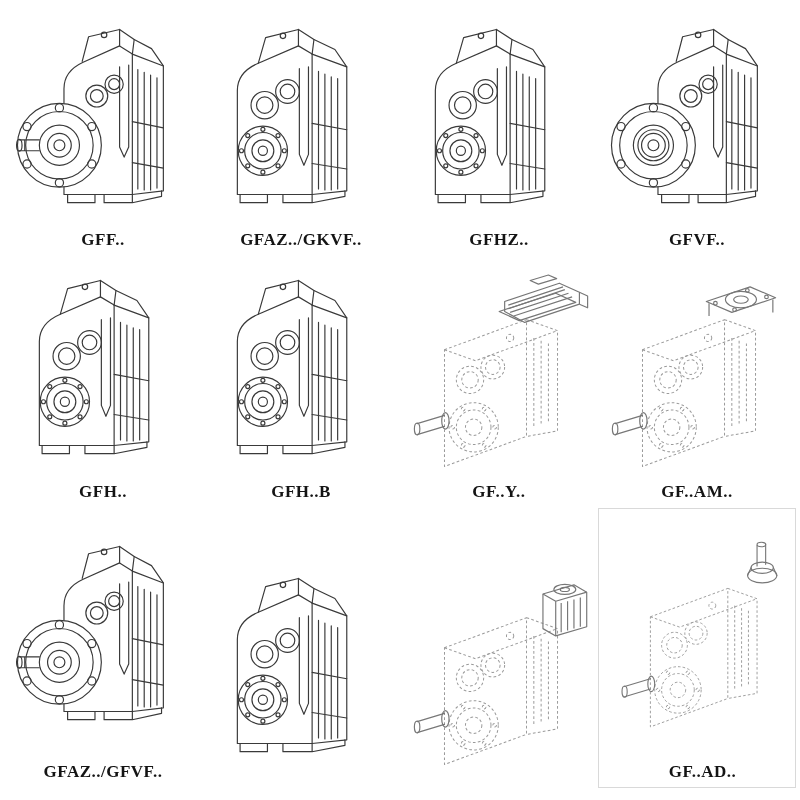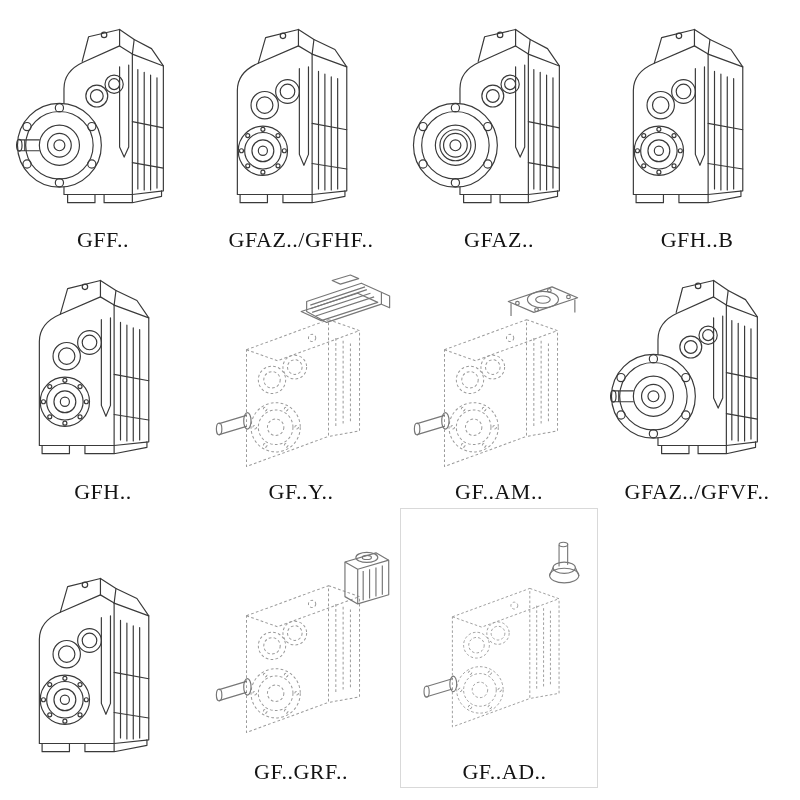--- a/index.html
+++ b/index.html
@@ -13,21 +13,21 @@
     grid-template-columns:repeat(4,1fr);
     grid-template-rows:250px 252px 280px;
   }
   .cell{
     margin:0;display:flex;flex-direction:column;align-items:center;
     justify-content:flex-end;box-sizing:border-box;padding:2px 2px 0 2px;
   }
   .cell svg.drawing{flex:1 1 auto;width:94%;max-height:calc(100% - 34px);display:block;}
   .cell figcaption{
     height:32px;display:flex;align-items:center;justify-content:center;
-    font-weight:400;font-size:22px;letter-spacing:.5px;color:#141414;
+    font-weight:700;font-size:17px;letter-spacing:.5px;color:#141414;
     white-space:nowrap;
   }
   .cell.framed{outline:1px solid #d9d9d9;outline-offset:-1px;padding-left:13px;}
   .defs-holder{position:absolute;width:0;height:0;overflow:hidden;}
 </style>
 </head>
 <body>
 
 <svg class="defs-holder" aria-hidden="true">
   <defs>
@@ -199,47 +199,53 @@
     <svg class="drawing" viewBox="0 0 200 230">
       <use href="#sym-flange"></use>
     </svg>
     <figcaption class="label">GFF..</figcaption>
   </figure>
 
   <figure class="cell">
     <svg class="drawing" viewBox="0 0 200 230">
       <use href="#sym-bores"></use>
     </svg>
-    <figcaption class="label">GFAZ../GFHF..</figcaption>
-  </figure>
-
+    <figcaption class="label">GFAZ../GKVF..</figcaption>
+  </figure>
+
+  <figure class="cell">
+    <svg class="drawing" viewBox="0 0 200 230">
+      <use href="#sym-bores"></use>
+    </svg>
+    <figcaption class="label">GFHZ..</figcaption>
+  </figure>
 
   <figure class="cell">
     <svg class="drawing" viewBox="0 0 200 230">
       <use href="#sym-flange2"></use>
     </svg>
-    <figcaption class="label">GFAZ..</figcaption>
+    <figcaption class="label">GFVF..</figcaption>
+  </figure>
+
+  <figure class="cell">
+    <svg class="drawing" viewBox="0 0 200 230">
+      <use href="#sym-bores"></use>
+    </svg>
+    <figcaption class="label">GFH..</figcaption>
   </figure>
 
   <figure class="cell">
     <svg class="drawing" viewBox="0 0 200 230">
       <use href="#sym-bores"></use>
     </svg>
     <figcaption class="label">GFH..B</figcaption>
   </figure>
 
   <figure class="cell">
     <svg class="drawing" viewBox="0 0 200 230">
-      <use href="#sym-bores"></use>
-    </svg>
-    <figcaption class="label">GFH..</figcaption>
-  </figure>
-
-  <figure class="cell">
-    <svg class="drawing" viewBox="0 0 200 230">
       <use href="#sym-dash-motor"></use>
     </svg>
     <figcaption class="label">GF..Y..</figcaption>
   </figure>
 
   <figure class="cell">
     <svg class="drawing" viewBox="0 0 200 230">
       <use href="#sym-dash-am"></use>
     </svg>
     <figcaption class="label">GF..AM..</figcaption>
@@ -255,21 +261,20 @@
   <figure class="cell">
     <svg class="drawing" viewBox="0 0 200 230">
       <use href="#sym-bores"></use>
     </svg>
   </figure>
 
   <figure class="cell">
     <svg class="drawing" viewBox="0 0 200 230">
       <use href="#sym-dash-gr"></use>
     </svg>
-    <figcaption class="label">GF..GRF..</figcaption>
   </figure>
 
   <figure class="cell framed">
     <svg class="drawing" viewBox="0 0 200 230">
       <use href="#sym-dash-ad"></use>
     </svg>
     <figcaption class="label">GF..AD..</figcaption>
   </figure>
 </div>
 </div>

